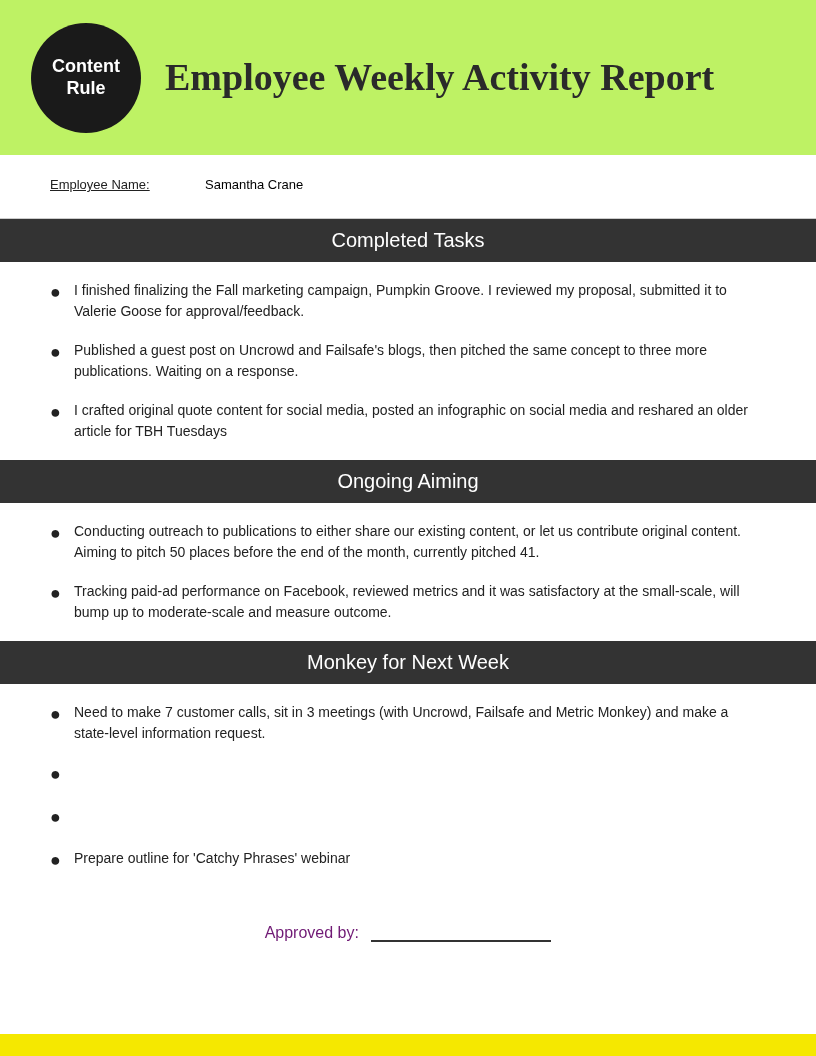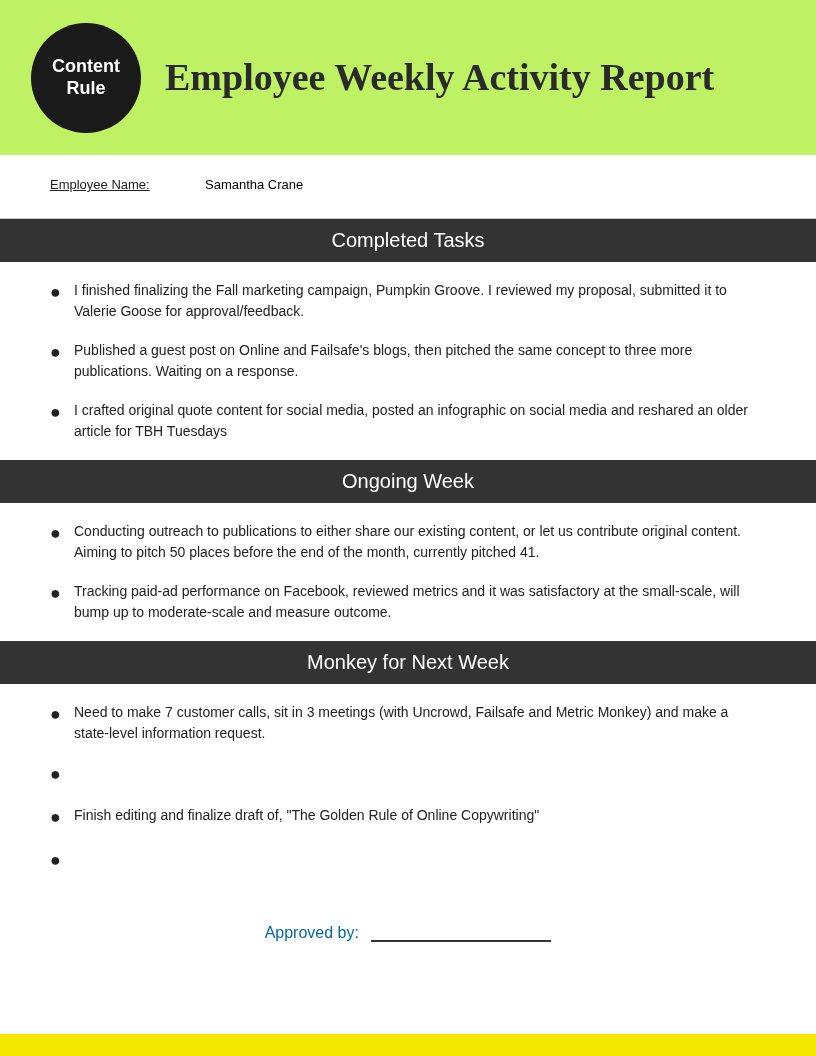--- a/index.html
+++ b/index.html
@@ -123,21 +123,21 @@
       line-height: 1.4;
       margin-right: 4px;
     }
 
     
     .approved-section {
       text-align: center;
       padding: 30px 50px 40px 50px;
       font-family: Arial, sans-serif;
       font-size: 16px;
-      color: #0369a1;
+      color: #701a75;
     }
 
     .approved-line {
       display: inline-block;
       border-bottom: 2px solid #333;
       width: 180px;
       margin-left: 8px;
       vertical-align: bottom;
     }
 
@@ -172,30 +172,30 @@
 
 <div class="section-header">Completed Tasks</div>
 <div class="task-list">
   <ul id="completed-tasks-ul">
       <li>
         <span class="bullet">●</span>
         <span>I finished finalizing the Fall marketing campaign, Pumpkin Groove. I reviewed my proposal, submitted it to Valerie Goose for approval/feedback.</span>
       </li>
       <li>
         <span class="bullet">●</span>
-        <span>Published a guest post on Online and Failsafe's blogs, then pitched the same concept to three more publications. Waiting on a response.</span>
+        <span>Published a guest post on Uncrowd and Failsafe's blogs, then pitched the same concept to three more publications. Waiting on a response.</span>
       </li>
       <li>
         <span class="bullet">●</span>
         <span>I crafted original quote content for social media, posted an infographic on social media and reshared an older article for TBH Tuesdays</span>
       </li>
     </ul>
 </div>
 
-<div class="section-header">Ongoing Week</div>
+<div class="section-header">Ongoing Aiming</div>
 <div class="task-list">
   <ul id="ongoing-tasks-ul">
       <li>
         <span class="bullet">●</span>
         <span>Conducting outreach to publications to either share our existing content, or let us contribute original content. Aiming to pitch 50 places before the end of the month, currently pitched 41.</span>
       </li>
       <li>
         <span class="bullet">●</span>
         <span>Tracking paid-ad performance on Facebook, reviewed metrics and it was satisfactory at the small-scale, will bump up to moderate-scale and measure outcome.</span>
       </li>
@@ -207,24 +207,24 @@
   <ul id="next-week-tasks-ul">
       <li>
         <span class="bullet">●</span>
         <span>Need to make 7 customer calls, sit in 3 meetings (with Uncrowd, Failsafe and Metric Monkey) and make a state-level information request.</span>
       </li>
       <li>
         <span class="bullet">●</span>
       </li>
       <li>
         <span class="bullet">●</span>
-        <span>Finish editing and finalize draft of, "The Golden Rule of Online Copywriting"</span>
-      </li>
-      <li>
-        <span class="bullet">●</span>
+      </li>
+      <li>
+        <span class="bullet">●</span>
+        <span>Prepare outline for 'Catchy Phrases' webinar</span>
       </li>
     </ul>
 </div>
 
 <div class="approved-section">
   <span>Approved by:</span>
   <span class="approved-line">&nbsp;</span>
 </div>
 
 <div class="bottom-bar"></div>

